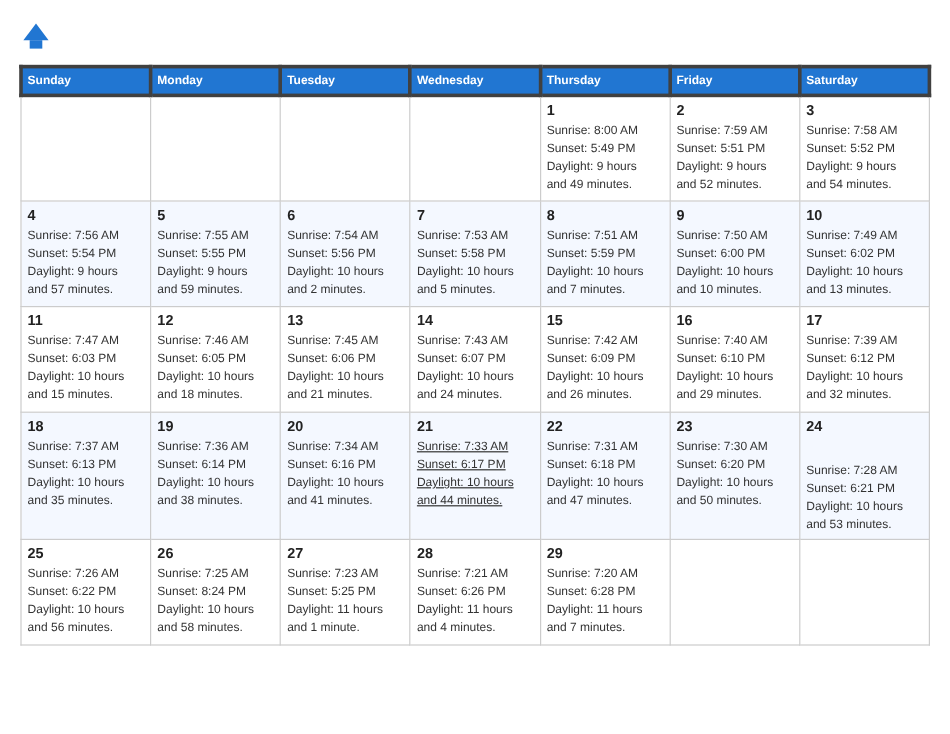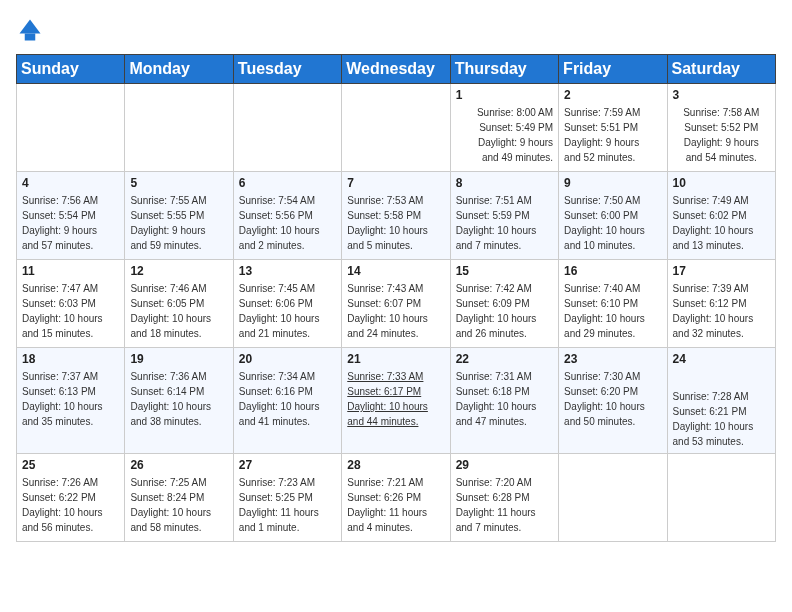--- a/index.html
+++ b/index.html
@@ -45,25 +45,25 @@
       color: #555;
     }
     table {
       width: 100%;
       border-collapse: collapse;
       table-layout: fixed;
     }
     thead tr th {
       background: #2176d2;
       color: #fff;
-      font-size: 16px;
+      font-size: 10px;
       font-weight: bold;
       padding: 5px 4px;
       text-align: left;
-      border: 1px solid #404040;
+      border: 3px solid #404040;
     }
     tbody tr td {
       vertical-align: top;
       border: 1px solid #ccc;
       padding: 4px 5px;
       font-size: 10.5px;
       color: #222;
       height: 88px;
     }
     tbody tr:nth-child(odd) td {
@@ -120,35 +120,35 @@
       </tr>
   </thead>
   <tbody id="calendar-body">
   <tr>
         <td class="empty-cell"></td>
         <td class="empty-cell"></td>
         <td class="empty-cell"></td>
         <td class="empty-cell"></td>
         <td>
           <span class="day-number">1</span>
-          <div class="day-info" style="white-space: pre-line; text-align: right;">Sunrise: 8:00 AM
+          <div class="day-info" style="white-space: pre-line;">Sunrise: 8:00 AM
 Sunset: 5:49 PM
 Daylight: 9 hours
 and 49 minutes.</div>
         </td>
         <td>
           <span class="day-number">2</span>
           <div class="day-info" style="white-space: pre-line;">Sunrise: 7:59 AM
 Sunset: 5:51 PM
 Daylight: 9 hours
 and 52 minutes.</div>
         </td>
         <td>
           <span class="day-number">3</span>
-          <div class="day-info" style="white-space: pre-line; text-align: center;">Sunrise: 7:58 AM
+          <div class="day-info" style="white-space: pre-line;">Sunrise: 7:58 AM
 Sunset: 5:52 PM
 Daylight: 9 hours
 and 54 minutes.</div>
         </td>
       </tr>
       <tr>
         <td>
           <span class="day-number">4</span>
           <div class="day-info" style="white-space: pre-line;">Sunrise: 7:56 AM
 Sunset: 5:54 PM

